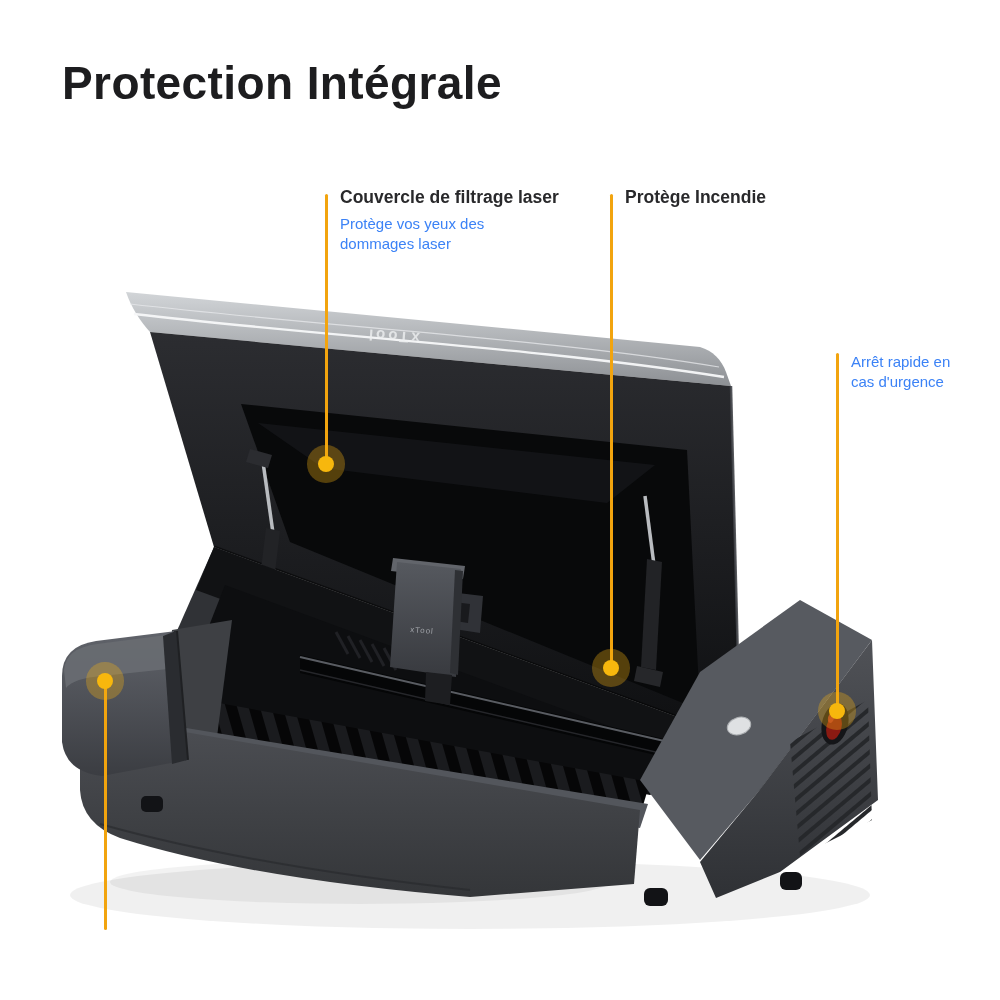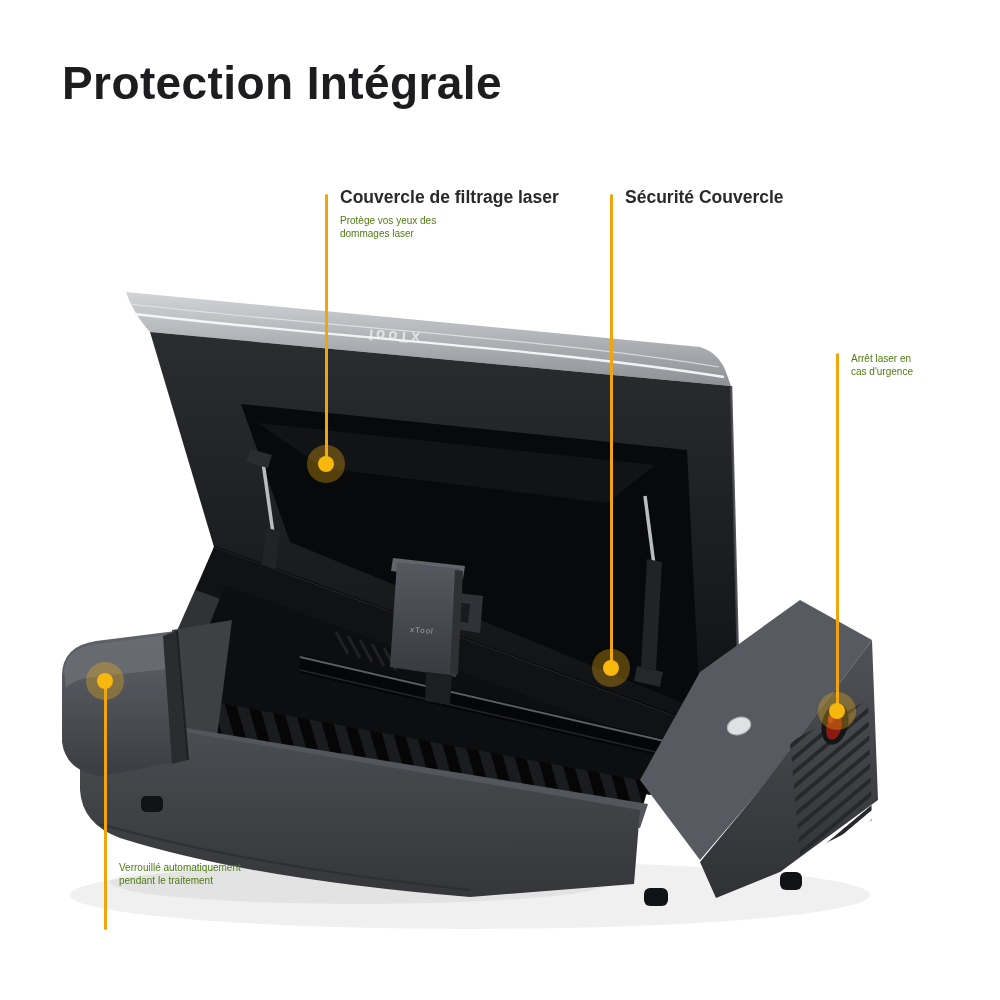--- a/index.html
+++ b/index.html
@@ -17,21 +17,21 @@
     position:absolute;width:16px;height:16px;border-radius:50%;
     background:#F7B70D;
     box-shadow:0 0 0 11px rgba(242,176,18,0.33);
   }
   .co-text{position:absolute;}
   .co-title{
     font-size:17.5px;font-weight:700;color:#29292b;line-height:1.2;
     white-space:pre-line;margin:0;
   }
   .co-body{
-    margin-top:6px;font-size:10px;font-weight:400;color:#4d7c0f;
+    margin-top:6px;font-size:15px;font-weight:400;color:#3b82f6;
     line-height:1.3;white-space:pre-line;
   }
 </style>
 </head>
 <body>
 
 <div class="canvas">
 
   <h1 class="page-title">Protection Intégrale</h1>
 
@@ -165,35 +165,33 @@
       <p class="co-title">Couvercle de filtrage laser</p>
       <div class="co-body">Protège vos yeux des
 dommages laser</div>
     </div>
   </div>
 
   <div>
     <div class="co-line" style="left:609.5px;top:194px;height:474px;"></div>
     <div class="co-dot" style="left:603px;top:660px;"></div>
     <div class="co-text" style="left:625px;top:187px;width:280px;">
-      <p class="co-title">Sécurité Couvercle</p>
+      <p class="co-title">Protège Incendie</p>
     </div>
   </div>
 
   <div>
     <div class="co-line" style="left:835.5px;top:353px;height:358px;"></div>
     <div class="co-dot" style="left:829px;top:703px;"></div>
     <div class="co-text" style="left:851px;top:346px;width:150px;">
-      <div class="co-body">Arrêt laser en
+      <div class="co-body">Arrêt rapide en
 cas d'urgence</div>
     </div>
   </div>
 
   <div>
     <div class="co-line" style="left:103.5px;top:681px;height:249px;"></div>
     <div class="co-dot" style="left:97px;top:673px;"></div>
     <div class="co-text" style="left:119px;top:855px;width:290px;">
-      <div class="co-body">Verrouillé automatiquement
-pendant le traitement</div>
     </div>
   </div>
 
 </div>
 
 </body></html>

